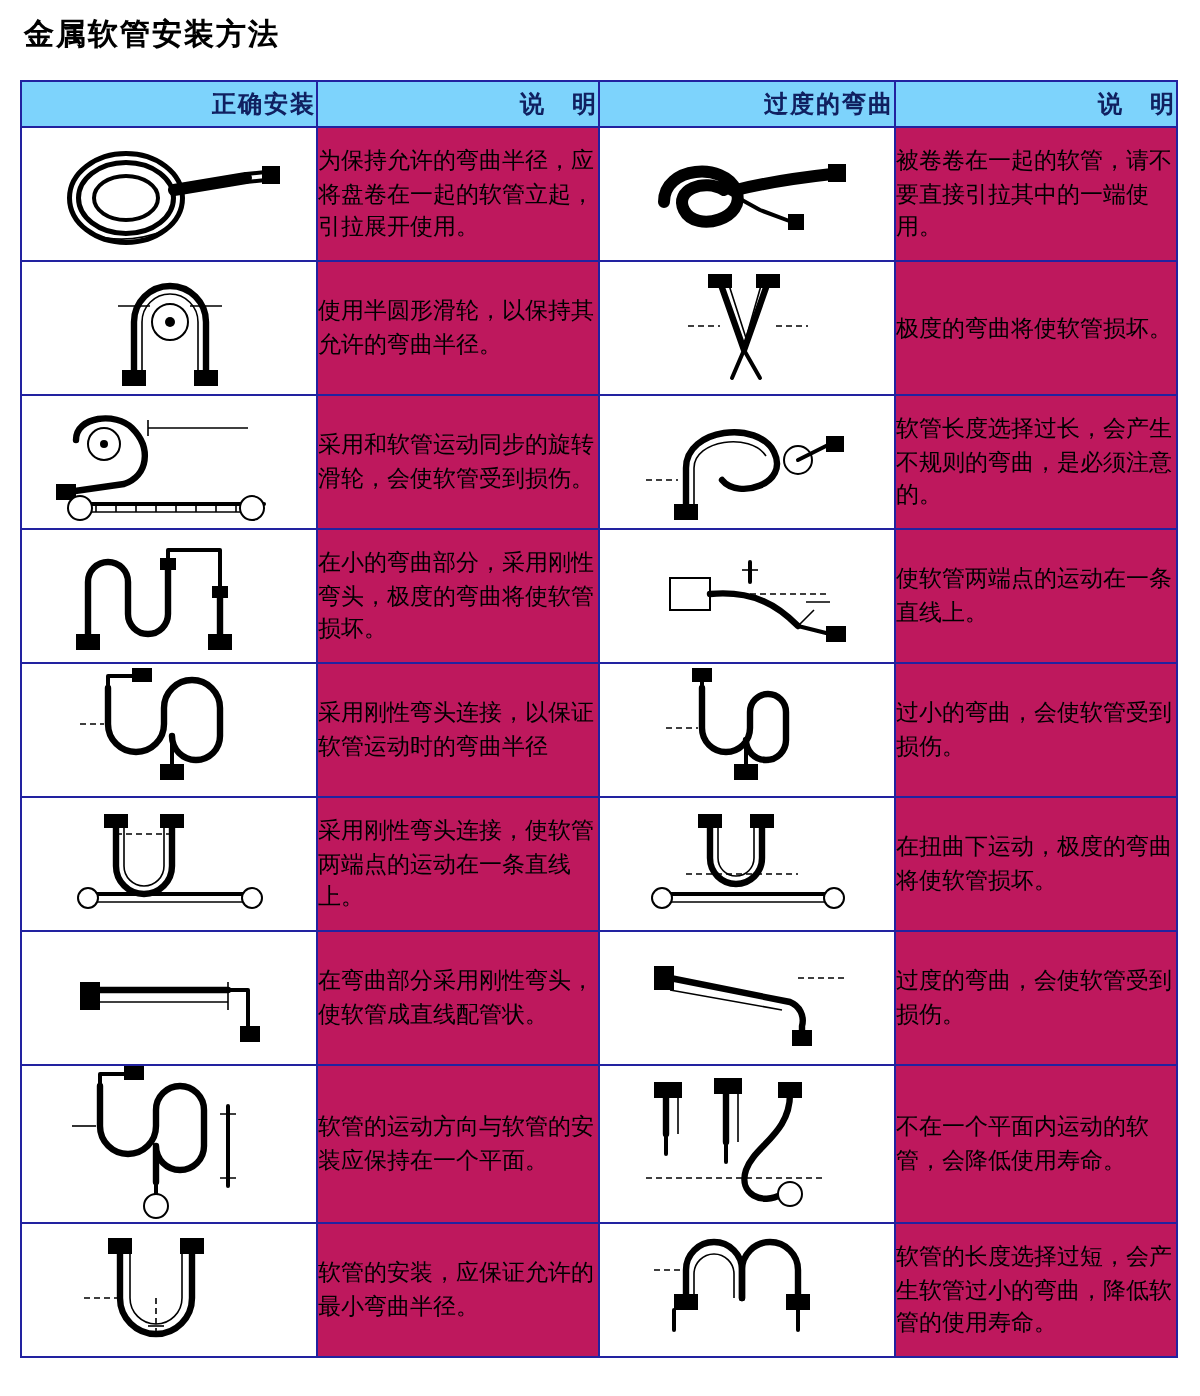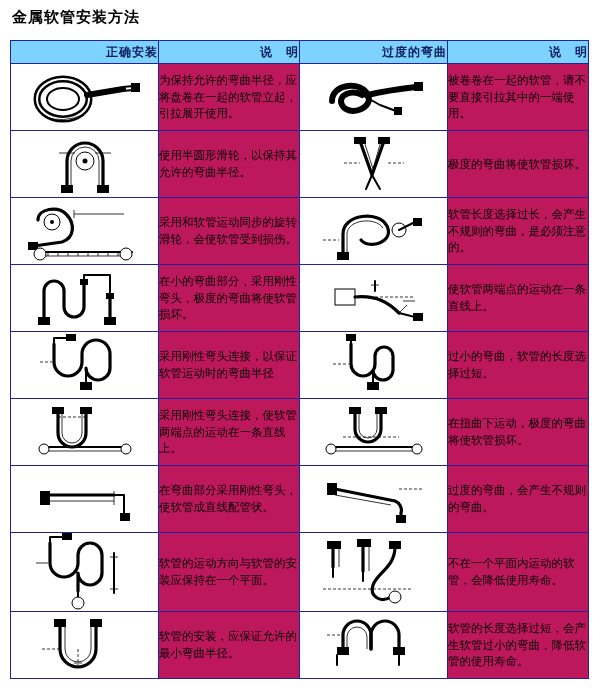--- a/index.html
+++ b/index.html
@@ -246,21 +246,21 @@
         <td class="img-cell">
           <svg class="fig" width="142" height="62" viewBox="0 0 142 62">
             <path class="thick" d="M48 10 L48 30 A12 12 0 0 0 72 30 L72 22 A9 9 0 0 1 90 22 L90 36 A10 10 0 0 1 70 36"></path>
             <path class="med" d="M48 10 L48 4"></path>
             <rect x="43" y="0" width="10" height="7" class="fillblk"></rect>
             <path class="med" d="M70 36 L70 50"></path>
             <rect x="64" y="48" width="12" height="8" class="fillblk"></rect>
             <path class="dash" d="M30 30 L46 30"></path>
           </svg>
         </td>
-        <td class="txt-cell">过小的弯曲，软管的长度选择过短。</td>
+        <td class="txt-cell">过小的弯曲，会使软管受到损伤。</td>
       </tr>
 
       <tr>
         <td class="img-cell">
           <svg class="fig" width="142" height="58" viewBox="0 0 142 58">
             <path class="thick" d="M44 8 L44 30 A14 14 0 0 0 72 30 L72 8"></path>
             <path class="thin" d="M48 8 L48 30 A10 10 0 0 0 68 30 L68 8"></path>
             <rect x="38" y="4" width="12" height="7" class="fillblk"></rect>
             <rect x="66" y="4" width="12" height="7" class="fillblk"></rect>
             <path class="med" d="M30 44 L112 44"></path>
@@ -301,21 +301,21 @@
         <td class="txt-cell">在弯曲部分采用刚性弯头，使软管成直线配管状。</td>
         <td class="img-cell">
           <svg class="fig" width="142" height="56" viewBox="0 0 142 56">
             <path class="thick" d="M32 18 L92 30 A10 10 0 0 1 98 42 L98 46"></path>
             <path class="thin" d="M32 24 L88 34"></path>
             <rect x="24" y="12" width="10" height="12" class="fillblk"></rect>
             <rect x="93" y="44" width="10" height="8" class="fillblk"></rect>
             <path class="dash" d="M96 18 L120 18"></path>
           </svg>
         </td>
-        <td class="txt-cell">过度的弯曲，会产生不规则的弯曲。</td>
+        <td class="txt-cell">过度的弯曲，会使软管受到损伤。</td>
       </tr>
 
       <tr>
         <td class="img-cell">
           <svg class="fig" width="142" height="78" viewBox="0 0 142 78">
             <path class="thick" d="M36 10 L36 30 A14 14 0 0 0 64 30 L64 22 A12 12 0 0 1 88 22 L88 40 A12 12 0 0 1 64 40 L64 58"></path>
             <path class="med" d="M36 10 L36 4 L52 4"></path>
             <rect x="48" y="0" width="10" height="7" class="fillblk"></rect>
             <path class="med" d="M64 58 L64 66"></path>
             <circle cx="64" cy="70" r="6" class="fillwht"></circle>

